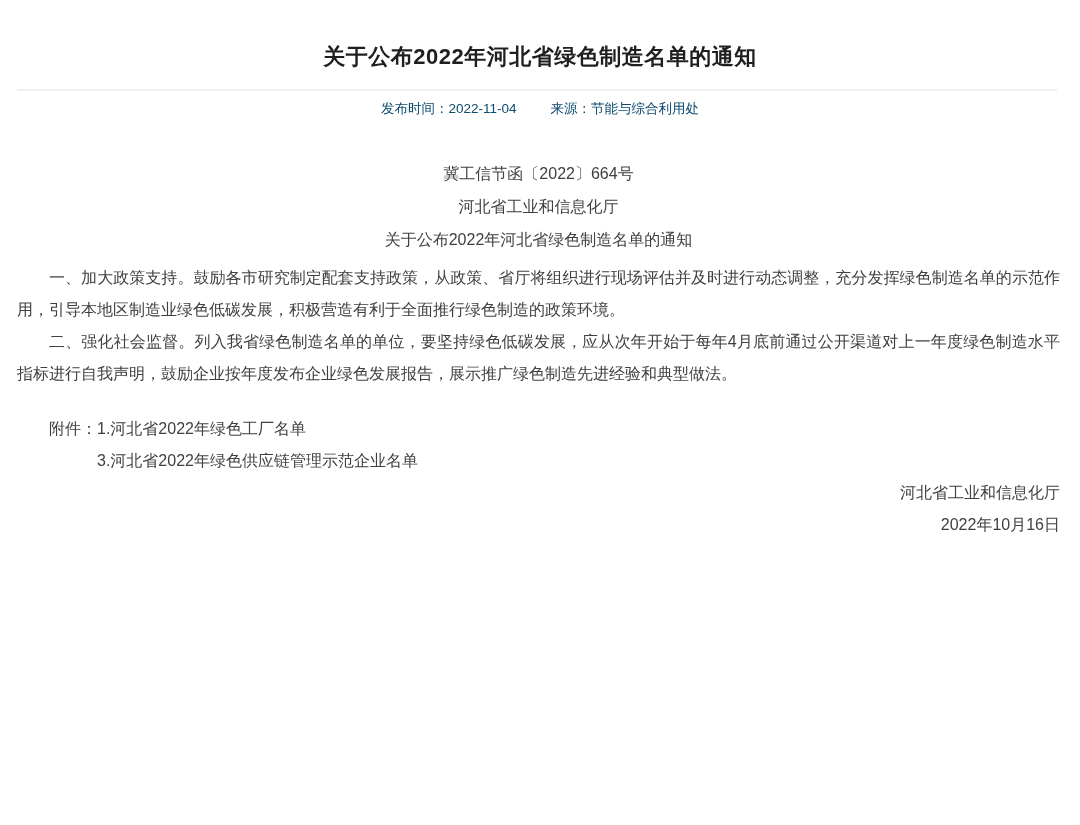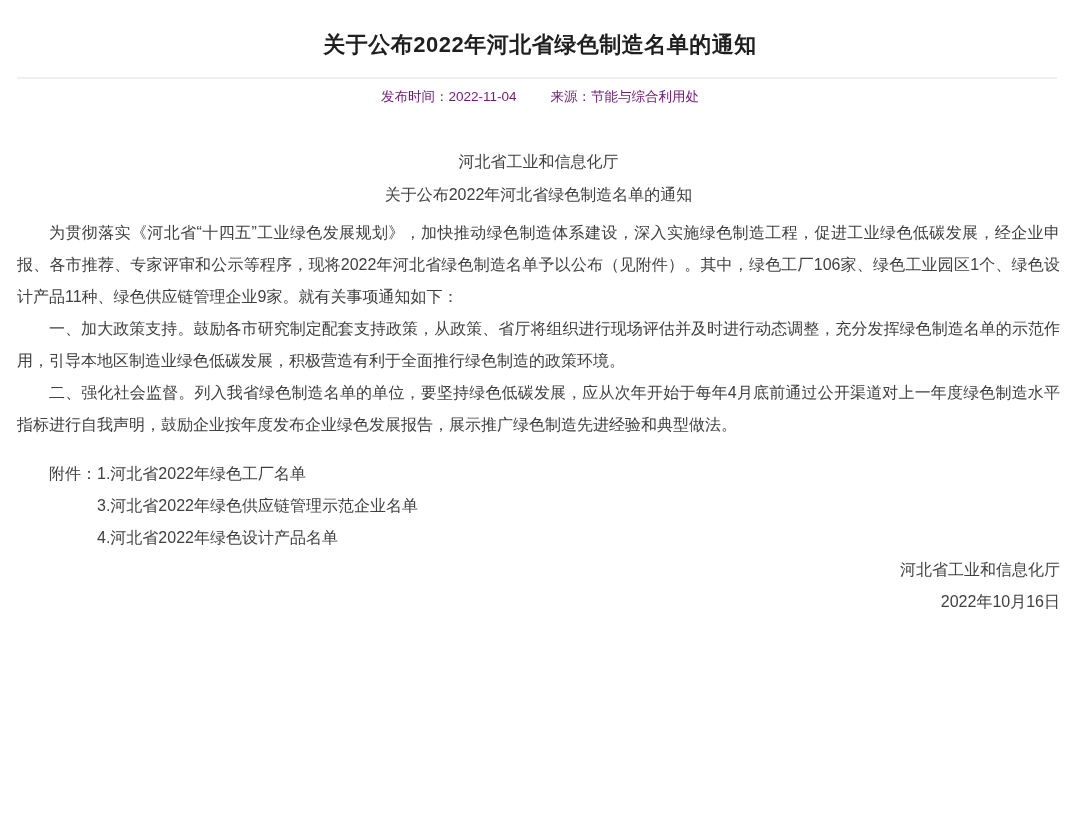--- a/index.html
+++ b/index.html
@@ -7,62 +7,62 @@
   body {
     width: 1080px;
     height: 825px;
     overflow: hidden;
     font-family: "Liberation Sans", "DejaVu Sans", sans-serif;
   }
   .page {
     width: 1080px;
     height: 825px;
     background: #ffffff;
-    padding-top: 30px;
+    padding-top: 42px;
     position: relative;
   }
   .article-title {
     text-align: center;
     font-size: 22px;
     line-height: 30px;
     font-weight: 700;
     color: #1f1f1f;
     letter-spacing: 0.5px;
   }
   .divider {
     height: 2px;
     background: #f0f0f0;
     margin: 17px 23px 0 17px;
   }
   .meta {
     margin-top: 8px;
     text-align: center;
     font-size: 13.5px;
     line-height: 20px;
-    color: #701a75;
+    color: #0c4a6e;
   }
   .meta .pair { display: inline-block; }
   .meta .pair + .pair { margin-left: 30px; }
   .doc {
     margin-top: 38px;
     padding: 0 20px 0 17px;
     font-size: 16px;
     line-height: 32px;
     color: #404040;
     text-align: justify;
   }
   .doc-head p {
     text-align: center;
     line-height: 33px;
     text-indent: 0;
   }
   .doc-body { margin-top: 6px; }
   .doc-body p { margin: 0; }
   .doc-body p.indent { text-indent: 2em; }
-  .attachments { margin-top: 17px; }
+  .attachments { margin-top: 23px; }
   .attachments .att-first { text-indent: 2em; }
   .attachments .att-item { padding-left: 5em; }
   .signature { margin-top: 0; text-align: right; }
   .signature p { text-indent: 0; }
 </style>
 </head>
 <body>
 
 <div class="page">
 
@@ -75,35 +75,34 @@
       <span>发布时间：</span><span>2022-11-04</span>
     </span>
     <span class="pair">
       <span>来源：</span><span>节能与综合利用处</span>
     </span>
   </div>
 
   <div class="doc">
 
     <div class="doc-head">
+      <p>冀工信节函〔2022〕664号</p>
       <p>河北省工业和信息化厅</p>
       <p>关于公布2022年河北省绿色制造名单的通知</p>
     </div>
 
     <div class="doc-body">
-      <p class="indent">为贯彻落实《河北省“十四五”工业绿色发展规划》，加快推动绿色制造体系建设，深入实施绿色制造工程，促进工业绿色低碳发展，经企业申报、各市推荐、专家评审和公示等程序，现将2022年河北省绿色制造名单予以公布（见附件）。其中，绿色工厂106家、绿色工业园区1个、绿色设计产品11种、绿色供应链管理企业9家。就有关事项通知如下：</p>
       <p class="indent">一、加大政策支持。鼓励各市研究制定配套支持政策，从政策、省厅将组织进行现场评估并及时进行动态调整，充分发挥绿色制造名单的示范作用，引导本地区制造业绿色低碳发展，积极营造有利于全面推行绿色制造的政策环境。</p>
       <p class="indent">二、强化社会监督。列入我省绿色制造名单的单位，要坚持绿色低碳发展，应从次年开始于每年4月底前通过公开渠道对上一年度绿色制造水平指标进行自我声明，鼓励企业按年度发布企业绿色发展报告，展示推广绿色制造先进经验和典型做法。</p>
 
       <div class="attachments">
         <p class="att-first">
           <span>附件：</span><span>1.河北省2022年绿色工厂名单</span>
         </p>
         <p class="att-item">3.河北省2022年绿色供应链管理示范企业名单</p>
-        <p class="att-item">4.河北省2022年绿色设计产品名单</p>
       </div>
 
       <div class="signature">
         <p>河北省工业和信息化厅</p>
         <p>2022年10月16日</p>
       </div>
     </div>
 
   </div>
 

